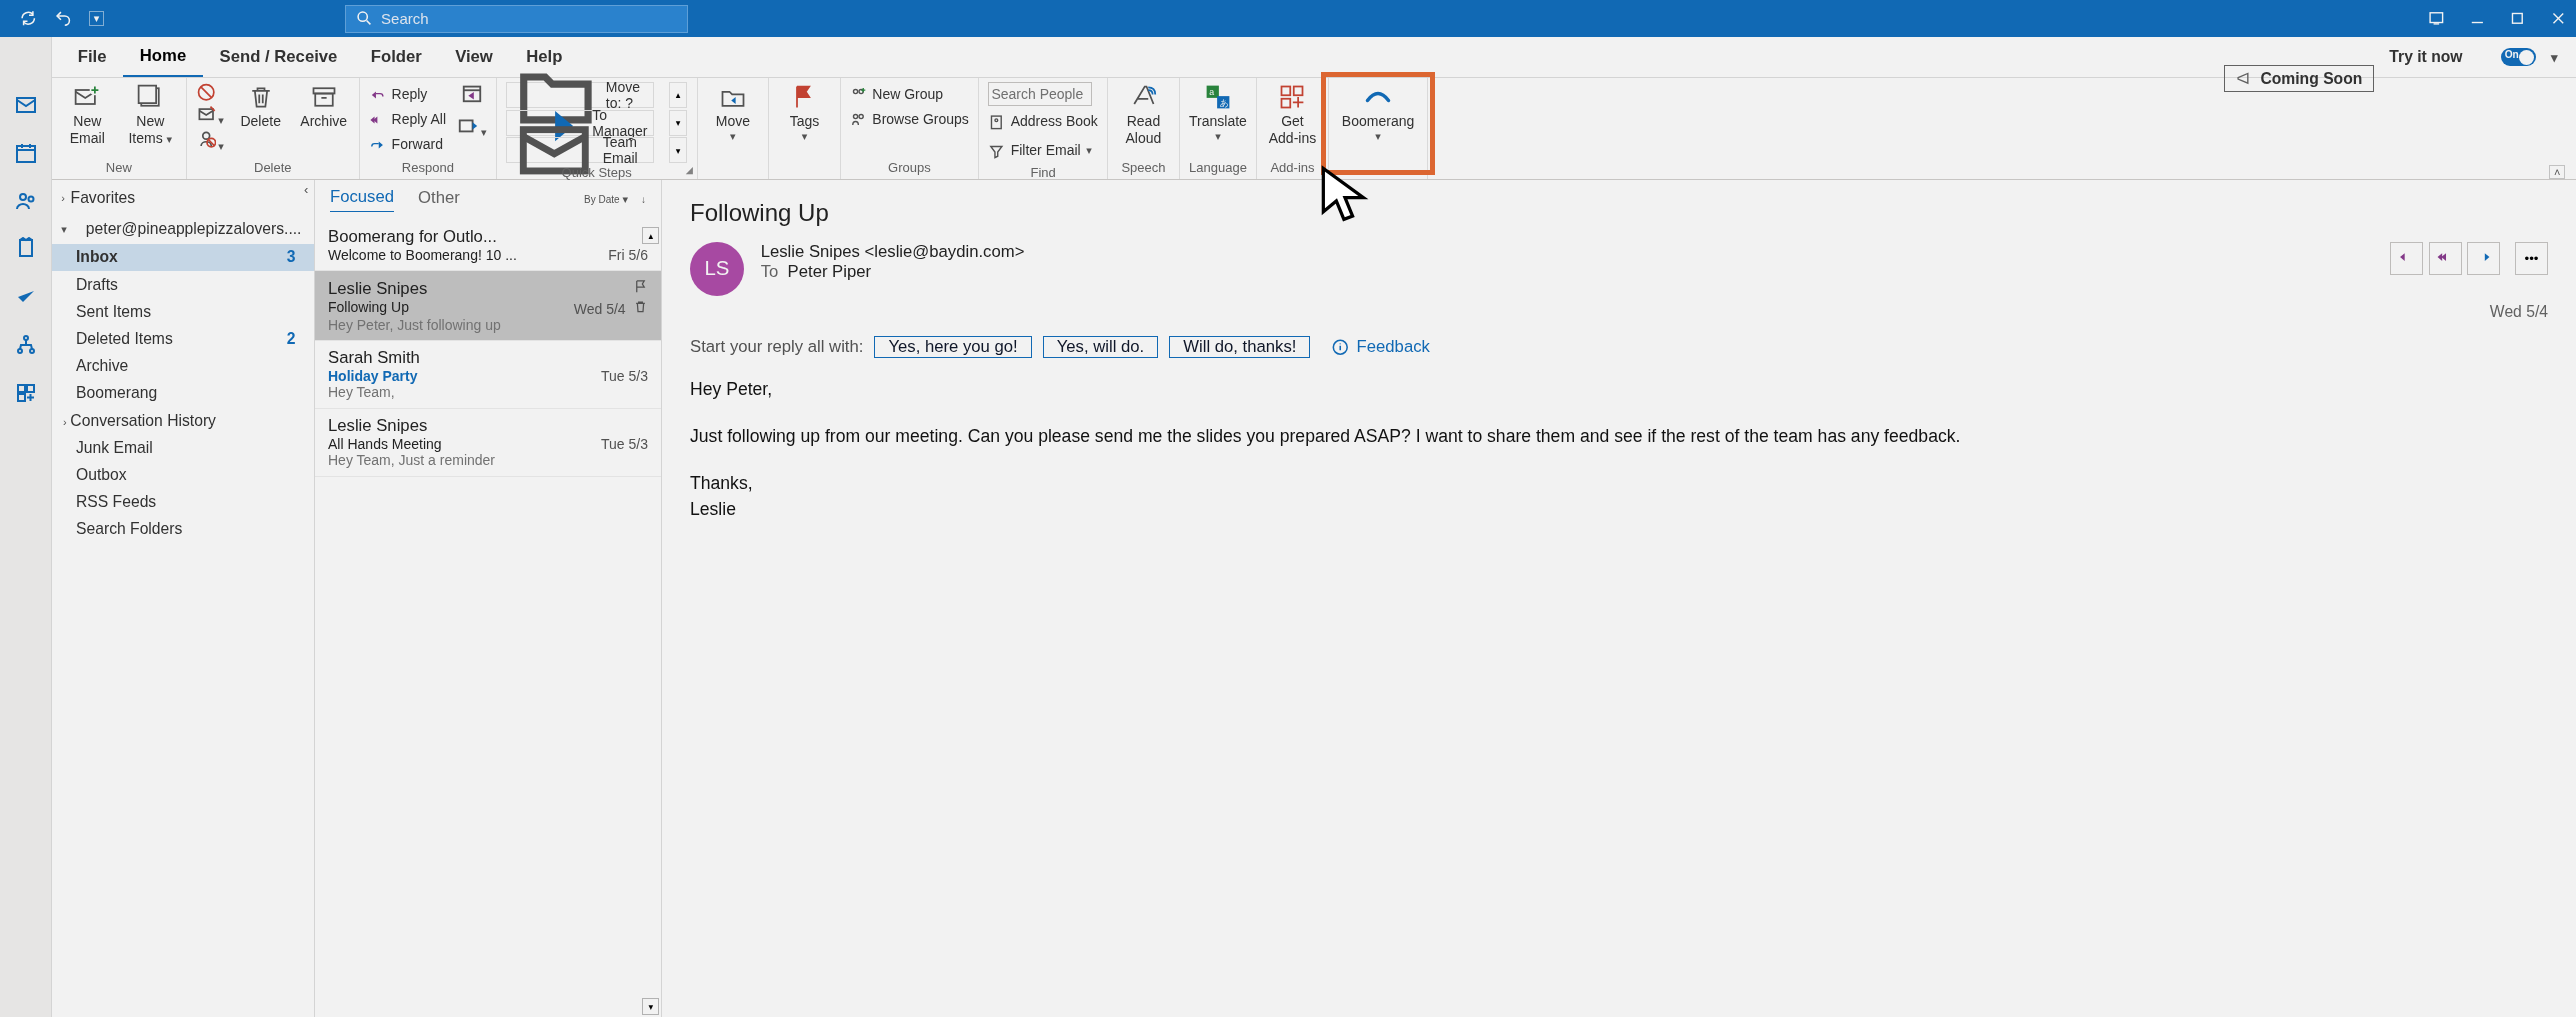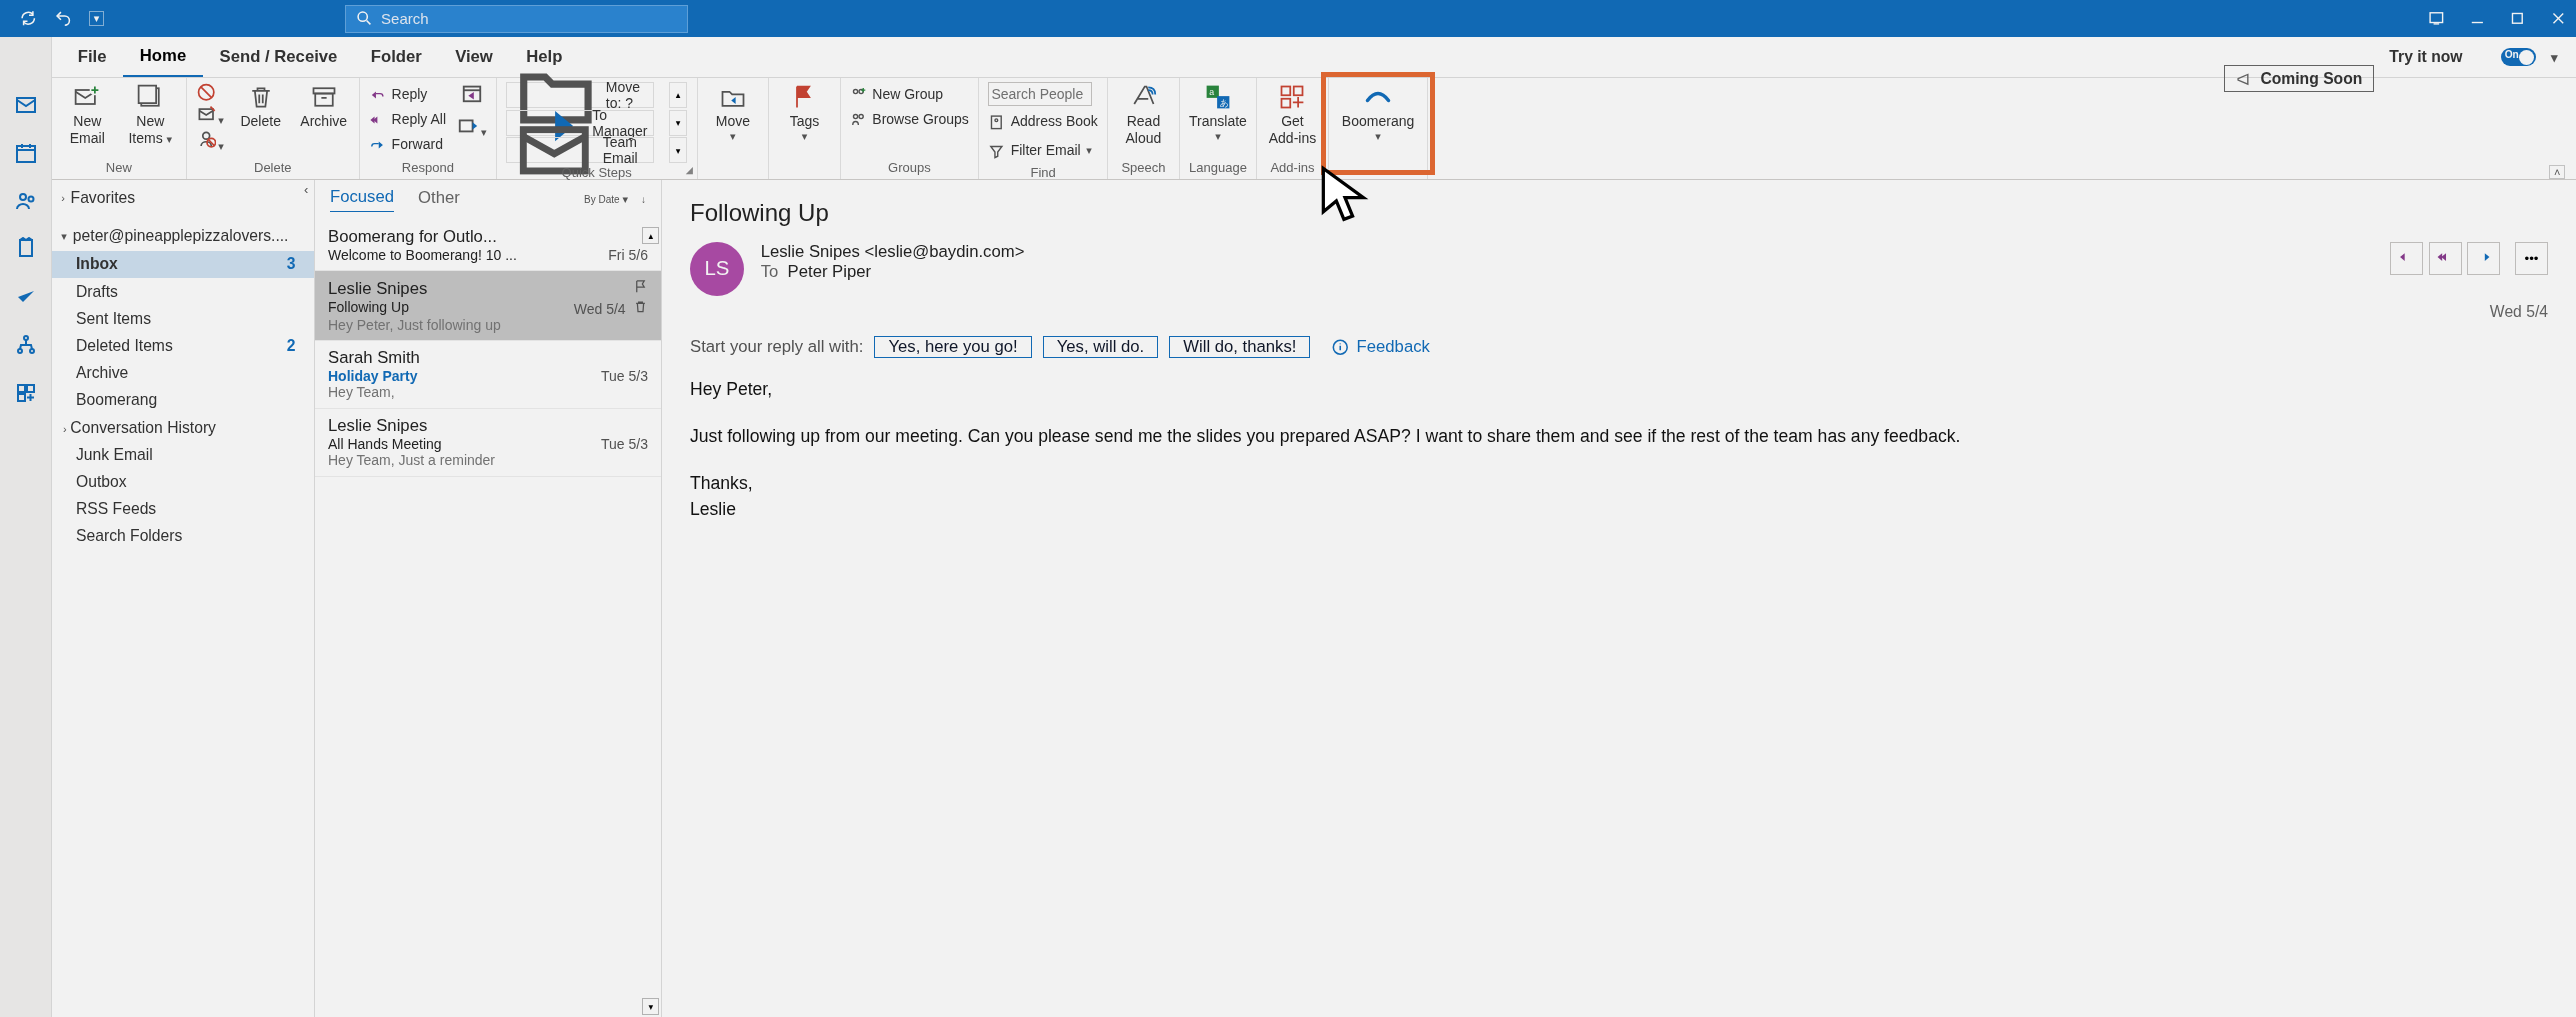--- a/index.html
+++ b/index.html
@@ -13,21 +13,21 @@
   .searchbox input { flex: 1; background: transparent; border: none; outline: none; color: #fff; font-size: 15px; }
   .searchbox input::placeholder { color: #e8f0fa; }
   .titlebar .right { margin-left: auto; display: flex; align-items: center; gap: 24px; }
   .tb-ico { width: 16.7px; height: 16.7px; stroke: #fff; fill: none; }
 
   
   .tabsrow { height: 41px; background: #fff; display: flex; align-items: stretch; padding-left: 61px; border-bottom: 0.9px solid #e0e0e0; font-weight: bold; }
   .tab { padding: 0 16.7px; font-size: 16.7px; color: #333; display: flex; align-items: center; cursor: pointer; }
   .tab.active { border-bottom: 2.8px solid #106ebe; color: #000; }
   .tabsrow .right { margin-left: auto; display: flex; align-items: center; gap: 15px; padding-right: 18.5px; }
-  .coming-soon-btn { display:flex; align-items:flex-end; gap:7.4px; border:0.9px solid #666; padding:3.7px 11px; font-size:15.7px; color:#333;margin-top:43px; }
+  .coming-soon-btn { display:flex; align-items:flex-start; gap:7.4px; border:0.9px solid #666; padding:3.7px 11px; font-size:15.7px; color:#333;margin-top:43px; }
   .try-toggle { display:flex; align-items:center; gap:7.4px; font-size:15.7px; color:#333; }
   .toggle { width:35px; height:18.5px; border-radius:9.3px; background:#106ebe; position:relative;margin-left:31px; }
   .toggle::after{content:""; position:absolute; right:1.9px; top:1.9px; width:15px; height:15px; border-radius:50%; background:#fff;}
   .toggle-label{position:absolute; left:3.7px; top:0.9px; color:#fff; font-size:10.2px;}
   .collapse-caret { font-size:13px; color:#555; }
   .leftrail { width:52px; background:#f3f2f1; border-right:0.9px solid #e0e0e0; display:flex; flex-direction:column; align-items:center; gap:24px; padding-top:56px; position:absolute; top:37px; bottom:0; }
   .leftrail .rico{ width:24px; height:24px; stroke:#106ebe; fill:none; }
   .leftrail .rico.active{ stroke:#106ebe; }
   .leftrail .rico.check{ fill:#106ebe; stroke:none; }
 
@@ -56,21 +56,21 @@
   .highlight-box { position:absolute; top:-5.6px; left:-7.4px; right:-7.4px; bottom:3.7px; border:5.6px solid #e86b32; pointer-events:none; }
 
   
   .cursor-big { position:absolute; left:1317px; top:163px; z-index:99; }
   .cursor-big svg path { fill:#fff; stroke:#000; stroke-width:3px;}
 
   
   .panes { display:flex; position:absolute; top:180px; left:52px; right:0; bottom:0; }
   .folderpane { width:263px; border-right:0.9px solid #e0e0e0; background:#fff; font-size:15.7px; color:#333; }
   .fp-head { padding:9.3px 0 7.4px 9.3px; display:flex; align-items:center; gap:5.6px; cursor:pointer;}
-  .fp-acct { display:flex; align-items:center; gap:6px; padding:5.6px 0 5.6px 9.3px; cursor:pointer;margin-top:7px;}
+  .fp-acct { display:flex; align-items:center; gap:19px; padding:5.6px 0 5.6px 9.3px; cursor:pointer;}
   .fp-collapse { position:absolute; top:1.9px; right:5.6px; font-size:13px; color:#555; cursor:pointer;}
   .folder-item { display:flex; justify-content:space-between; padding:4.6px 18.5px 4.6px 24px; cursor:pointer; }
   .folder-item.sel{ background:#d0e2f2; font-weight:600;}
   .folder-item .badge{ font-weight:700; color:#106ebe;}
 
   .msglist { width:347px; border-right:0.9px solid #e0e0e0; background:#fff; display:flex; flex-direction:column; }
   .msglist-head { display:flex; align-items:center; padding:7.4px 15px; gap:24px; font-size:16.7px; }
   .mtab { color:#666; cursor:pointer; padding-bottom:3.7px;}
   .mtab.active { color:#106ebe; border-bottom:1.9px solid #106ebe;}
   .msglist-head .sort { margin-left:auto; display:flex; align-items:center; gap:13px; color:#555; font-size:10px;}

